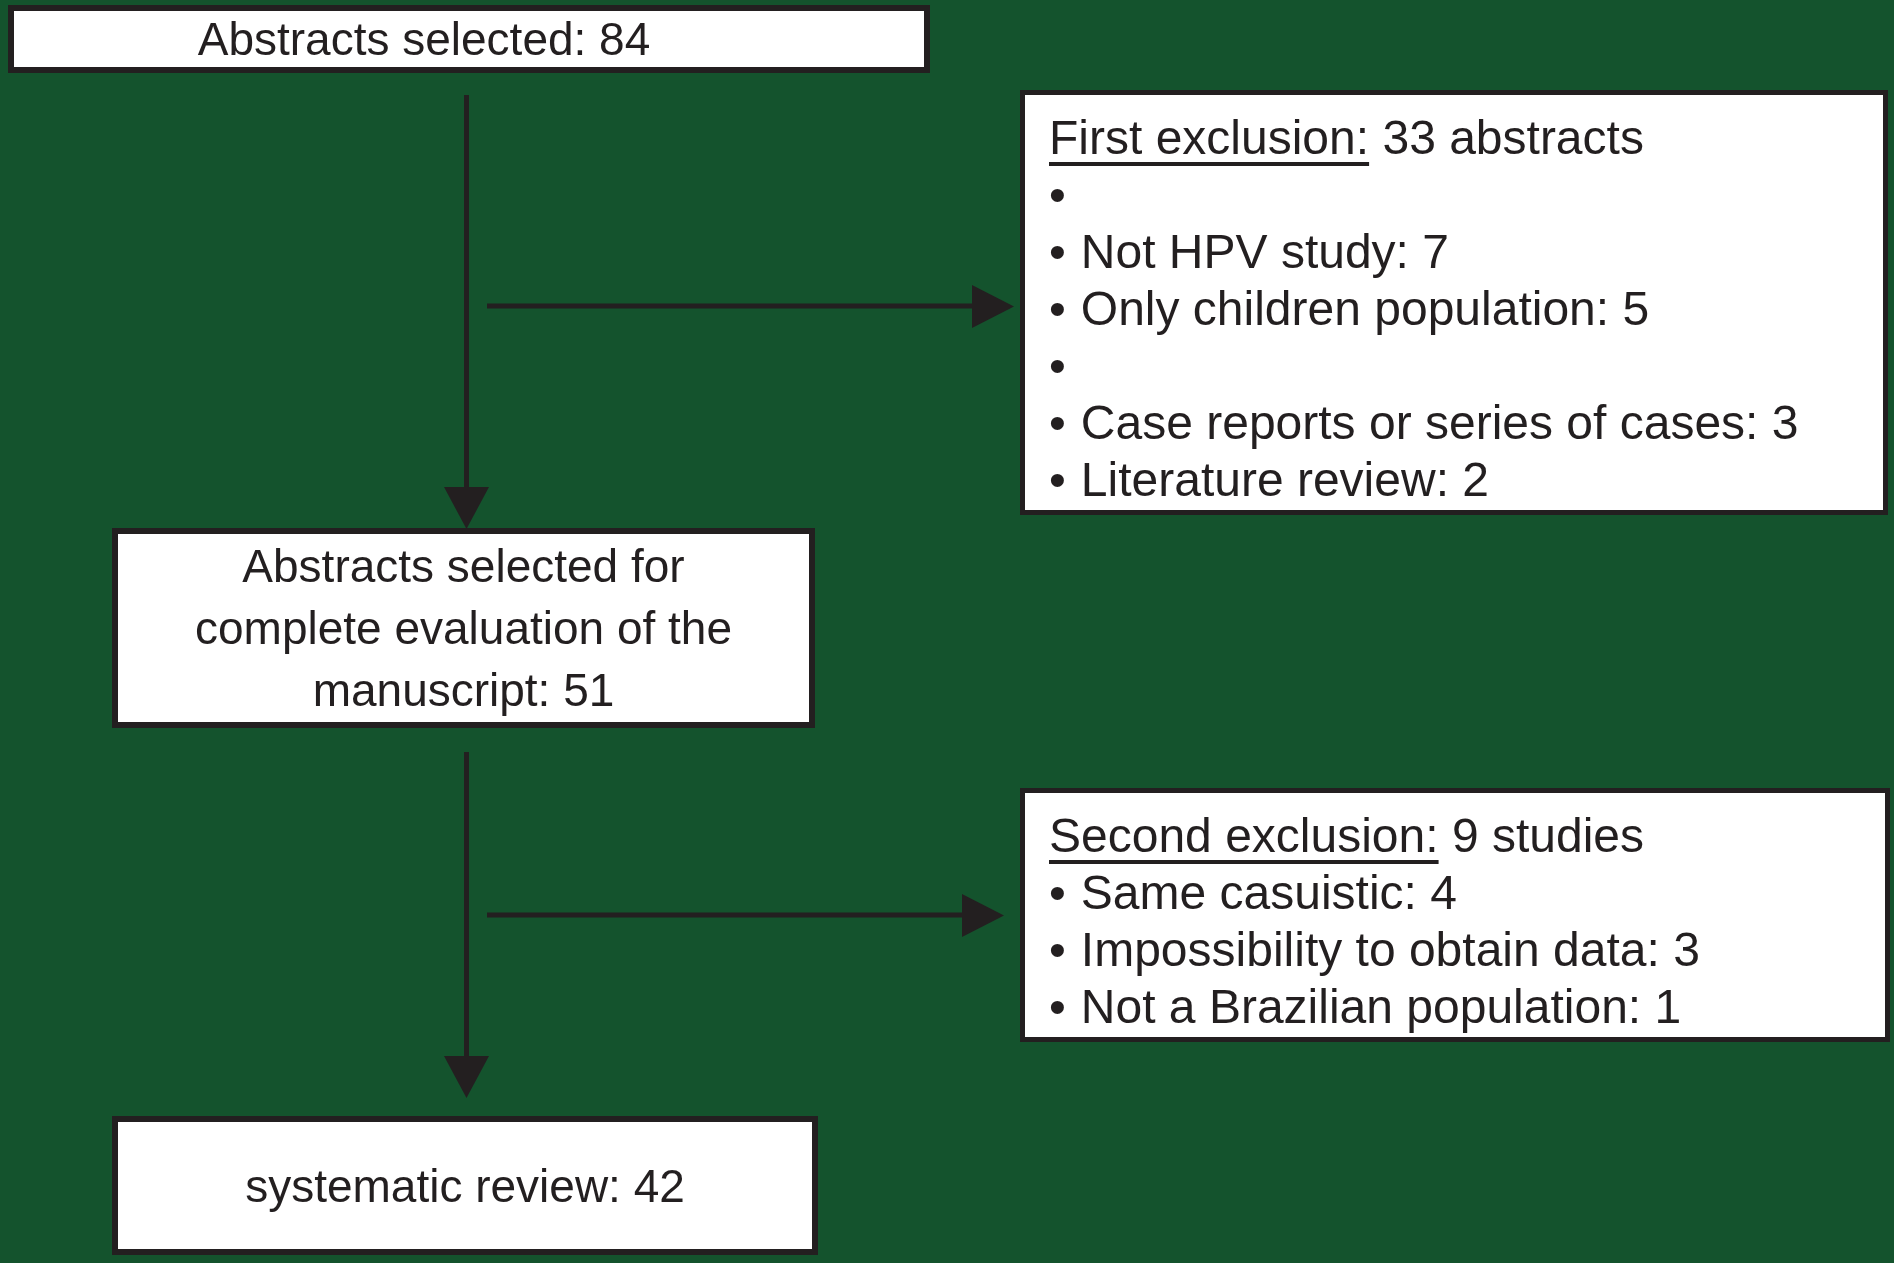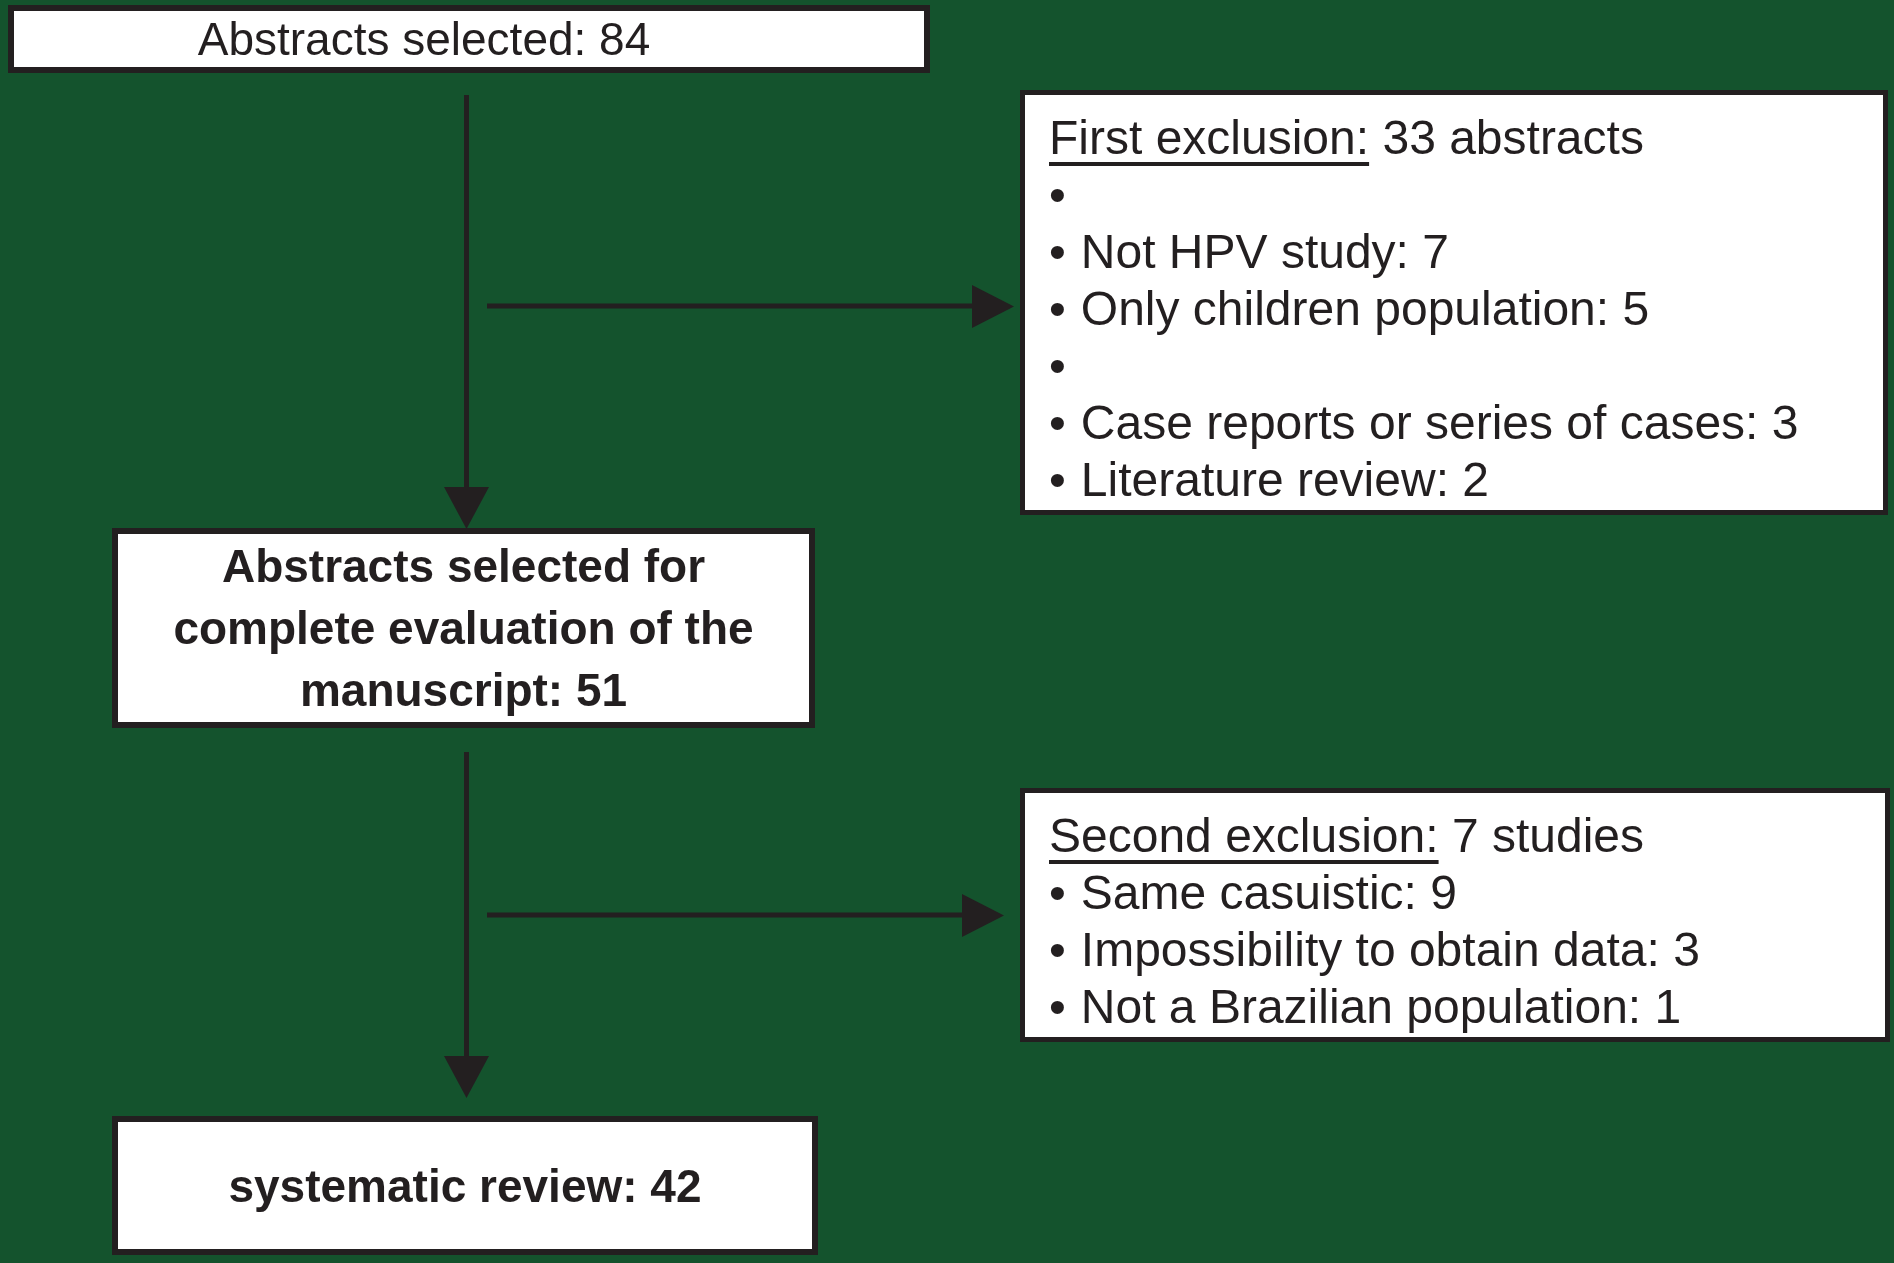--- a/index.html
+++ b/index.html
@@ -41,21 +41,21 @@
     text-decoration-thickness: 4px;
     text-underline-offset: 8px;
   }
   .bullet-line { display: flex; gap: 15px; align-items: baseline; }
   .dot { flex: 0 0 auto; }
   
   .center-box {
     border-width: 6px;
     display: flex; flex-direction: column; justify-content: center;
     text-align: center;
-    font-size: 46px; line-height: 62px; font-weight: bold;
+    font-size: 46px; line-height: 62px;
   }
   .mid-box { left: 112px; top: 528px; width: 703px; height: 200px; }
   .bottom-box { left: 112px; top: 1116px; width: 706px; height: 139px; }
   
   .arrows {
     position: absolute; left: 0; top: 0;
     width: 1894px; height: 1263px;
     pointer-events: none;
   }
   .arrows line { stroke: #231f20; stroke-width: 5; }
@@ -126,26 +126,26 @@
   <div class="box center-box mid-box">
 
       <div class="cline">Abstracts selected for</div>
 
       <div class="cline">complete evaluation of the</div>
 
       <div class="cline">manuscript: 51</div>
     </div>
 
   <div class="box excl excl-second">
-    <div class="excl-title"><span class="u">Second exclusion:</span><span> 7 studies</span></div>
+    <div class="excl-title"><span class="u">Second exclusion:</span><span> 9 studies</span></div>
     <div>
 
         <div class="bullet-line">
           <span class="dot">•</span>
-          <span>Same casuistic: 9</span>
+          <span>Same casuistic: 4</span>
         </div>
 
         <div class="bullet-line">
           <span class="dot">•</span>
           <span>Impossibility to obtain data: 3</span>
         </div>
 
         <div class="bullet-line">
           <span class="dot">•</span>
           <span>Not a Brazilian population: 1</span>

